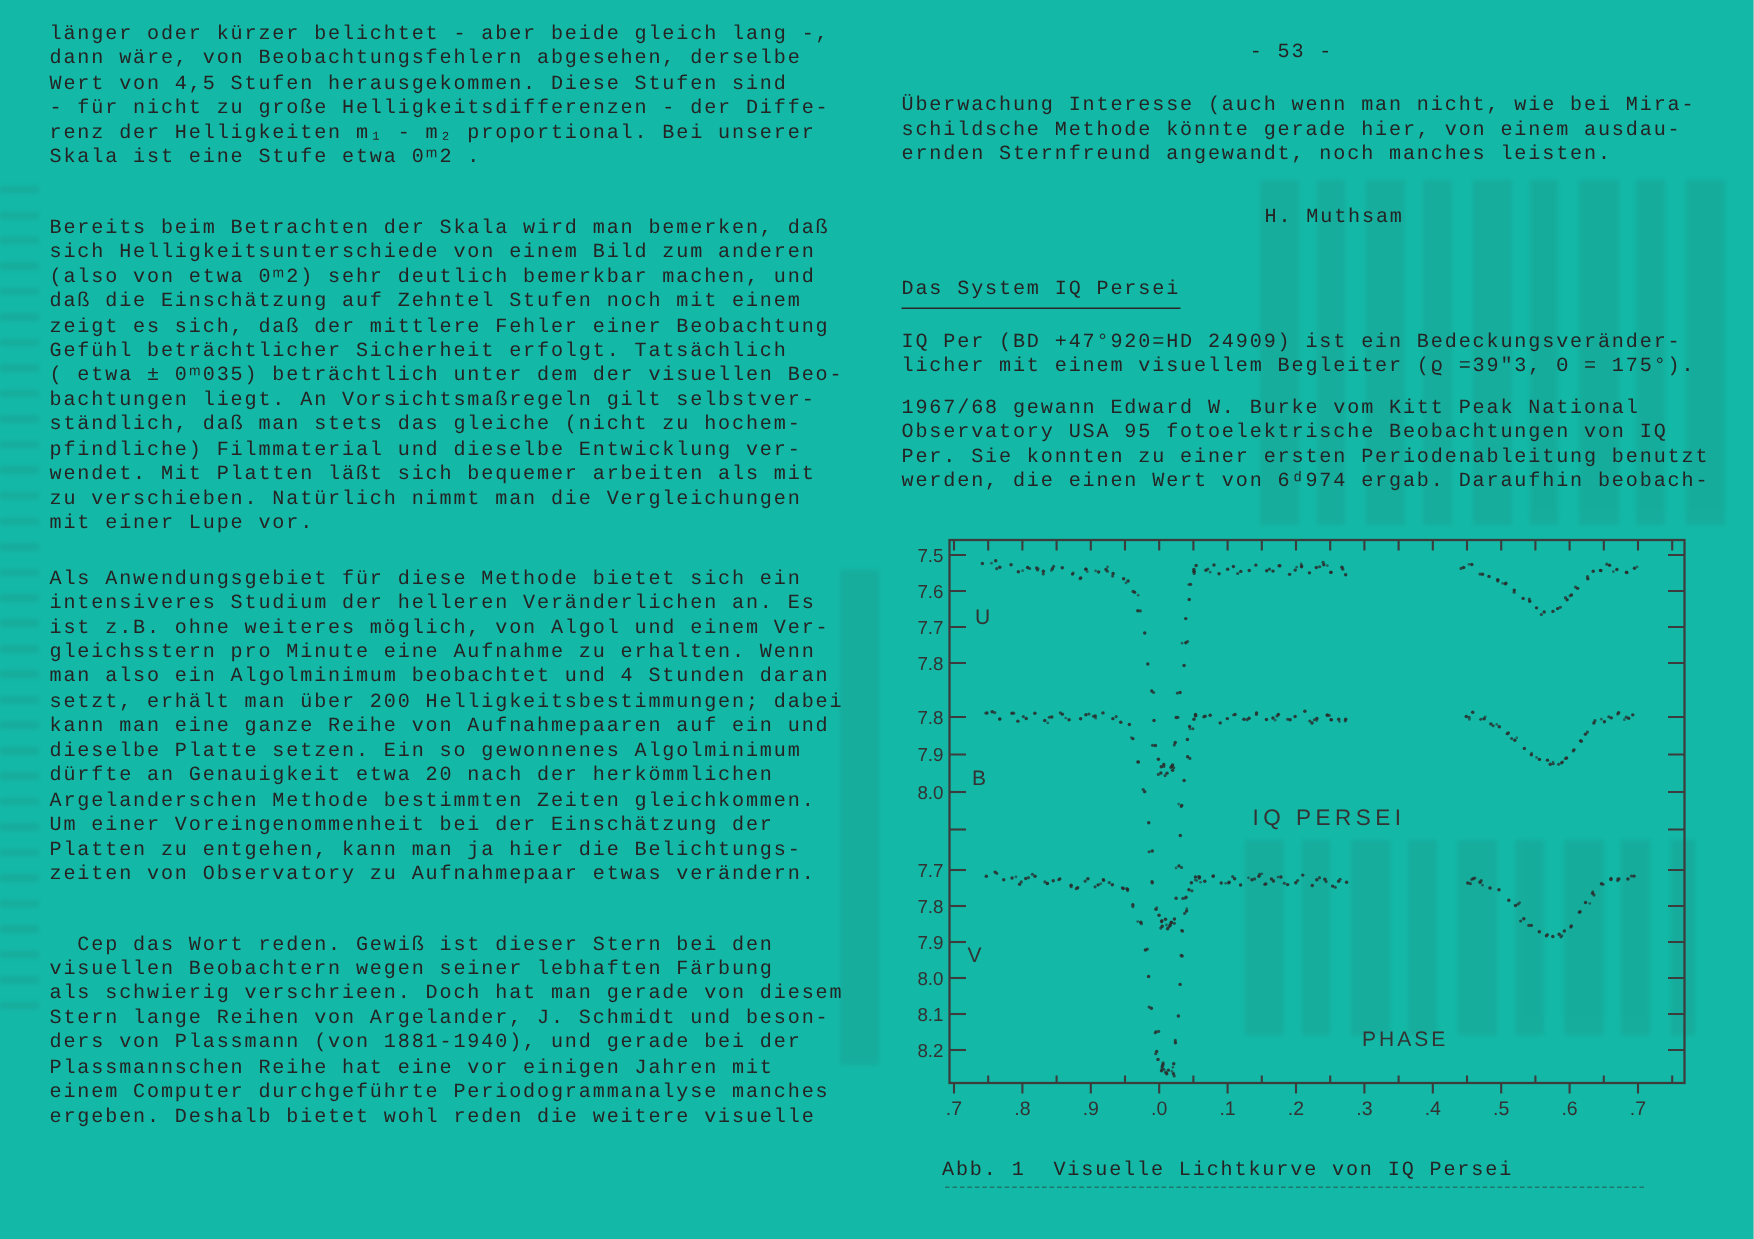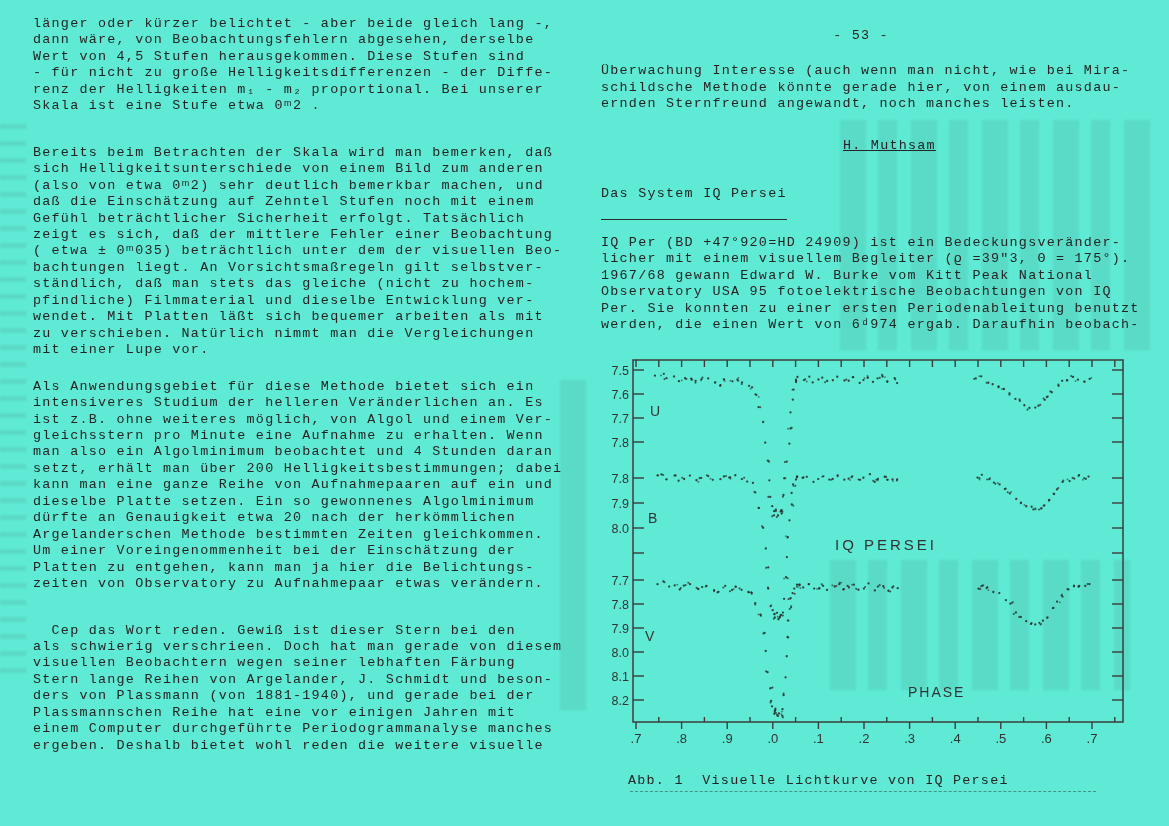--- a/index.html
+++ b/index.html
@@ -1,26 +1,26 @@
 <!DOCTYPE html>
 <html><head>
 <meta charset="utf-8">
 <style>
   html,body{margin:0;padding:0;background:#d8d6d0;}
-  .page{position:relative;width:1169px;height:826px;background:#5eead4;overflow:hidden;
+  .page{position:relative;width:1169px;height:826px;background:#14b8a6;overflow:hidden;
         font-family:"Liberation Mono","DejaVu Sans Mono","DejaVu Sans",monospace;
         color:#242424;}
   .col{position:absolute;font-size:13.4px;line-height:16.45px;letter-spacing:1.25px;}
   .col-left{left:33px;top:16px;width:545px;}
   .col-right{left:601px;top:28px;width:562px;}
   .tl{white-space:pre;}
   .para{margin:0;}
   .pageno{text-align:center;width:520px;}
-  .signature{margin-left:242px;text-decoration:underline;}
-  .heading{display:inline-block;border-bottom:1.4px solid #2a2a2a;padding-bottom:16px;}
+  .signature{margin-left:242px;}
+  .heading{display:inline-block;border-bottom:1.4px solid #2a2a2a;padding-bottom:2px;}
   .figure{position:absolute;left:600px;top:350px;width:565px;height:412px;}
   .caption{position:absolute;left:628px;top:773px;font-size:13.4px;letter-spacing:1.25px;white-space:pre;text-align:center;}
   .dashline{position:absolute;left:630px;top:791px;width:466px;border-top:1px dashed rgba(40,40,40,.45);}
   
   .bleed{position:absolute;filter:blur(1.3px);opacity:.10;pointer-events:none;
          background:repeating-linear-gradient(180deg,transparent 0 4px,rgba(50,50,55,.85) 4px 9px,transparent 9px 17px);}
   .bleed.words{background:repeating-linear-gradient(90deg,rgba(50,50,55,.8) 0 26px,transparent 26px 38px,rgba(50,50,55,.8) 38px 57px,transparent 57px 71px);}
   svg text{font-family:"Liberation Sans","DejaVu Sans",sans-serif;fill:#333;}
 </style>
 </head>
@@ -40,22 +40,22 @@
         <div class="tl">Wert von 4,5 Stufen herausgekommen. Diese Stufen sind</div>
         <div class="tl">- für nicht zu große Helligkeitsdifferenzen - der Diffe-</div>
         <div class="tl">renz der Helligkeiten m₁ - m₂ proportional. Bei unserer</div>
         <div class="tl">Skala ist eine Stufe etwa 0ᵐ2 .</div>
       </div>
     <div class="para" style="margin-bottom:20px">
         <div class="tl">Bereits beim Betrachten der Skala wird man bemerken, daß</div>
         <div class="tl">sich Helligkeitsunterschiede von einem Bild zum anderen</div>
         <div class="tl">(also von etwa 0ᵐ2) sehr deutlich bemerkbar machen, und</div>
         <div class="tl">daß die Einschätzung auf Zehntel Stufen noch mit einem</div>
+        <div class="tl">zeigt es sich, daß der mittlere Fehler einer Beobachtung</div>
         <div class="tl">Gefühl beträchtlicher Sicherheit erfolgt. Tatsächlich</div>
-        <div class="tl">zeigt es sich, daß der mittlere Fehler einer Beobachtung</div>
         <div class="tl">( etwa ± 0ᵐ035) beträchtlich unter dem der visuellen Beo-</div>
         <div class="tl">bachtungen liegt. An Vorsichtsmaßregeln gilt selbstver-</div>
         <div class="tl">ständlich, daß man stets das gleiche (nicht zu hochem-</div>
         <div class="tl">pfindliche) Filmmaterial und dieselbe Entwicklung ver-</div>
         <div class="tl">wendet. Mit Platten läßt sich bequemer arbeiten als mit</div>
         <div class="tl">zu verschieben. Natürlich nimmt man die Vergleichungen</div>
         <div class="tl">mit einer Lupe vor.</div>
       </div>
     <div class="para" style="margin-bottom:30px">
         <div class="tl">Als Anwendungsgebiet für diese Methode bietet sich ein</div>
@@ -67,22 +67,22 @@
         <div class="tl">kann man eine ganze Reihe von Aufnahmepaaren auf ein und</div>
         <div class="tl">dieselbe Platte setzen. Ein so gewonnenes Algolminimum</div>
         <div class="tl">dürfte an Genauigkeit etwa 20 nach der herkömmlichen</div>
         <div class="tl">Argelanderschen Methode bestimmten Zeiten gleichkommen.</div>
         <div class="tl">Um einer Voreingenommenheit bei der Einschätzung der</div>
         <div class="tl">Platten zu entgehen, kann man ja hier die Belichtungs-</div>
         <div class="tl">zeiten von Observatory zu Aufnahmepaar etwas verändern.</div>
       </div>
     <div class="para">
         <div class="tl">  Cep das Wort reden. Gewiß ist dieser Stern bei den</div>
+        <div class="tl">visuellen Beobachtern wegen seiner lebhaften Färbung</div>
         <div class="tl">als schwierig verschrieen. Doch hat man gerade von diesem</div>
-        <div class="tl">visuellen Beobachtern wegen seiner lebhaften Färbung</div>
         <div class="tl">Stern lange Reihen von Argelander, J. Schmidt und beson-</div>
         <div class="tl">ders von Plassmann (von 1881-1940), und gerade bei der</div>
         <div class="tl">Plassmannschen Reihe hat eine vor einigen Jahren mit</div>
         <div class="tl">einem Computer durchgeführte Periodogrammanalyse manches</div>
         <div class="tl">ergeben. Deshalb bietet wohl reden die weitere visuelle</div>
       </div>
   </div>
 
   <div class="col col-right">
     <div class="pageno">- 53 -</div>
@@ -92,21 +92,21 @@
         <div class="tl">ernden Sternfreund angewandt, noch manches leisten.</div>
       </div>
     <div class="signature" style="margin-top:25px">H. Muthsam</div>
     <div style="margin-top:32px">
       <span class="heading">Das System IQ Persei</span>
     </div>
     <div class="para" style="margin-top:15px">
         <div class="tl">IQ Per (BD +47°920=HD 24909) ist ein Bedeckungsveränder-</div>
         <div class="tl">licher mit einem visuellem Begleiter (ϱ =39″3, Θ = 175°).</div>
       </div>
-    <div class="para" style="">
+    <div class="para" style="margin-top:11px">
         <div class="tl">1967/68 gewann Edward W. Burke vom Kitt Peak National</div>
         <div class="tl">Observatory USA 95 fotoelektrische Beobachtungen von IQ</div>
         <div class="tl">Per. Sie konnten zu einer ersten Periodenableitung benutzt</div>
         <div class="tl">werden, die einen Wert von 6ᵈ974 ergab. Daraufhin beobach-</div>
       </div>
   </div>
 
   <div class="figure">
     <svg id="chart" width="565" height="412">
         <rect x="33" y="10" width="490" height="362" fill="none" stroke="#3c3c3c" stroke-width="1.5"></rect>

